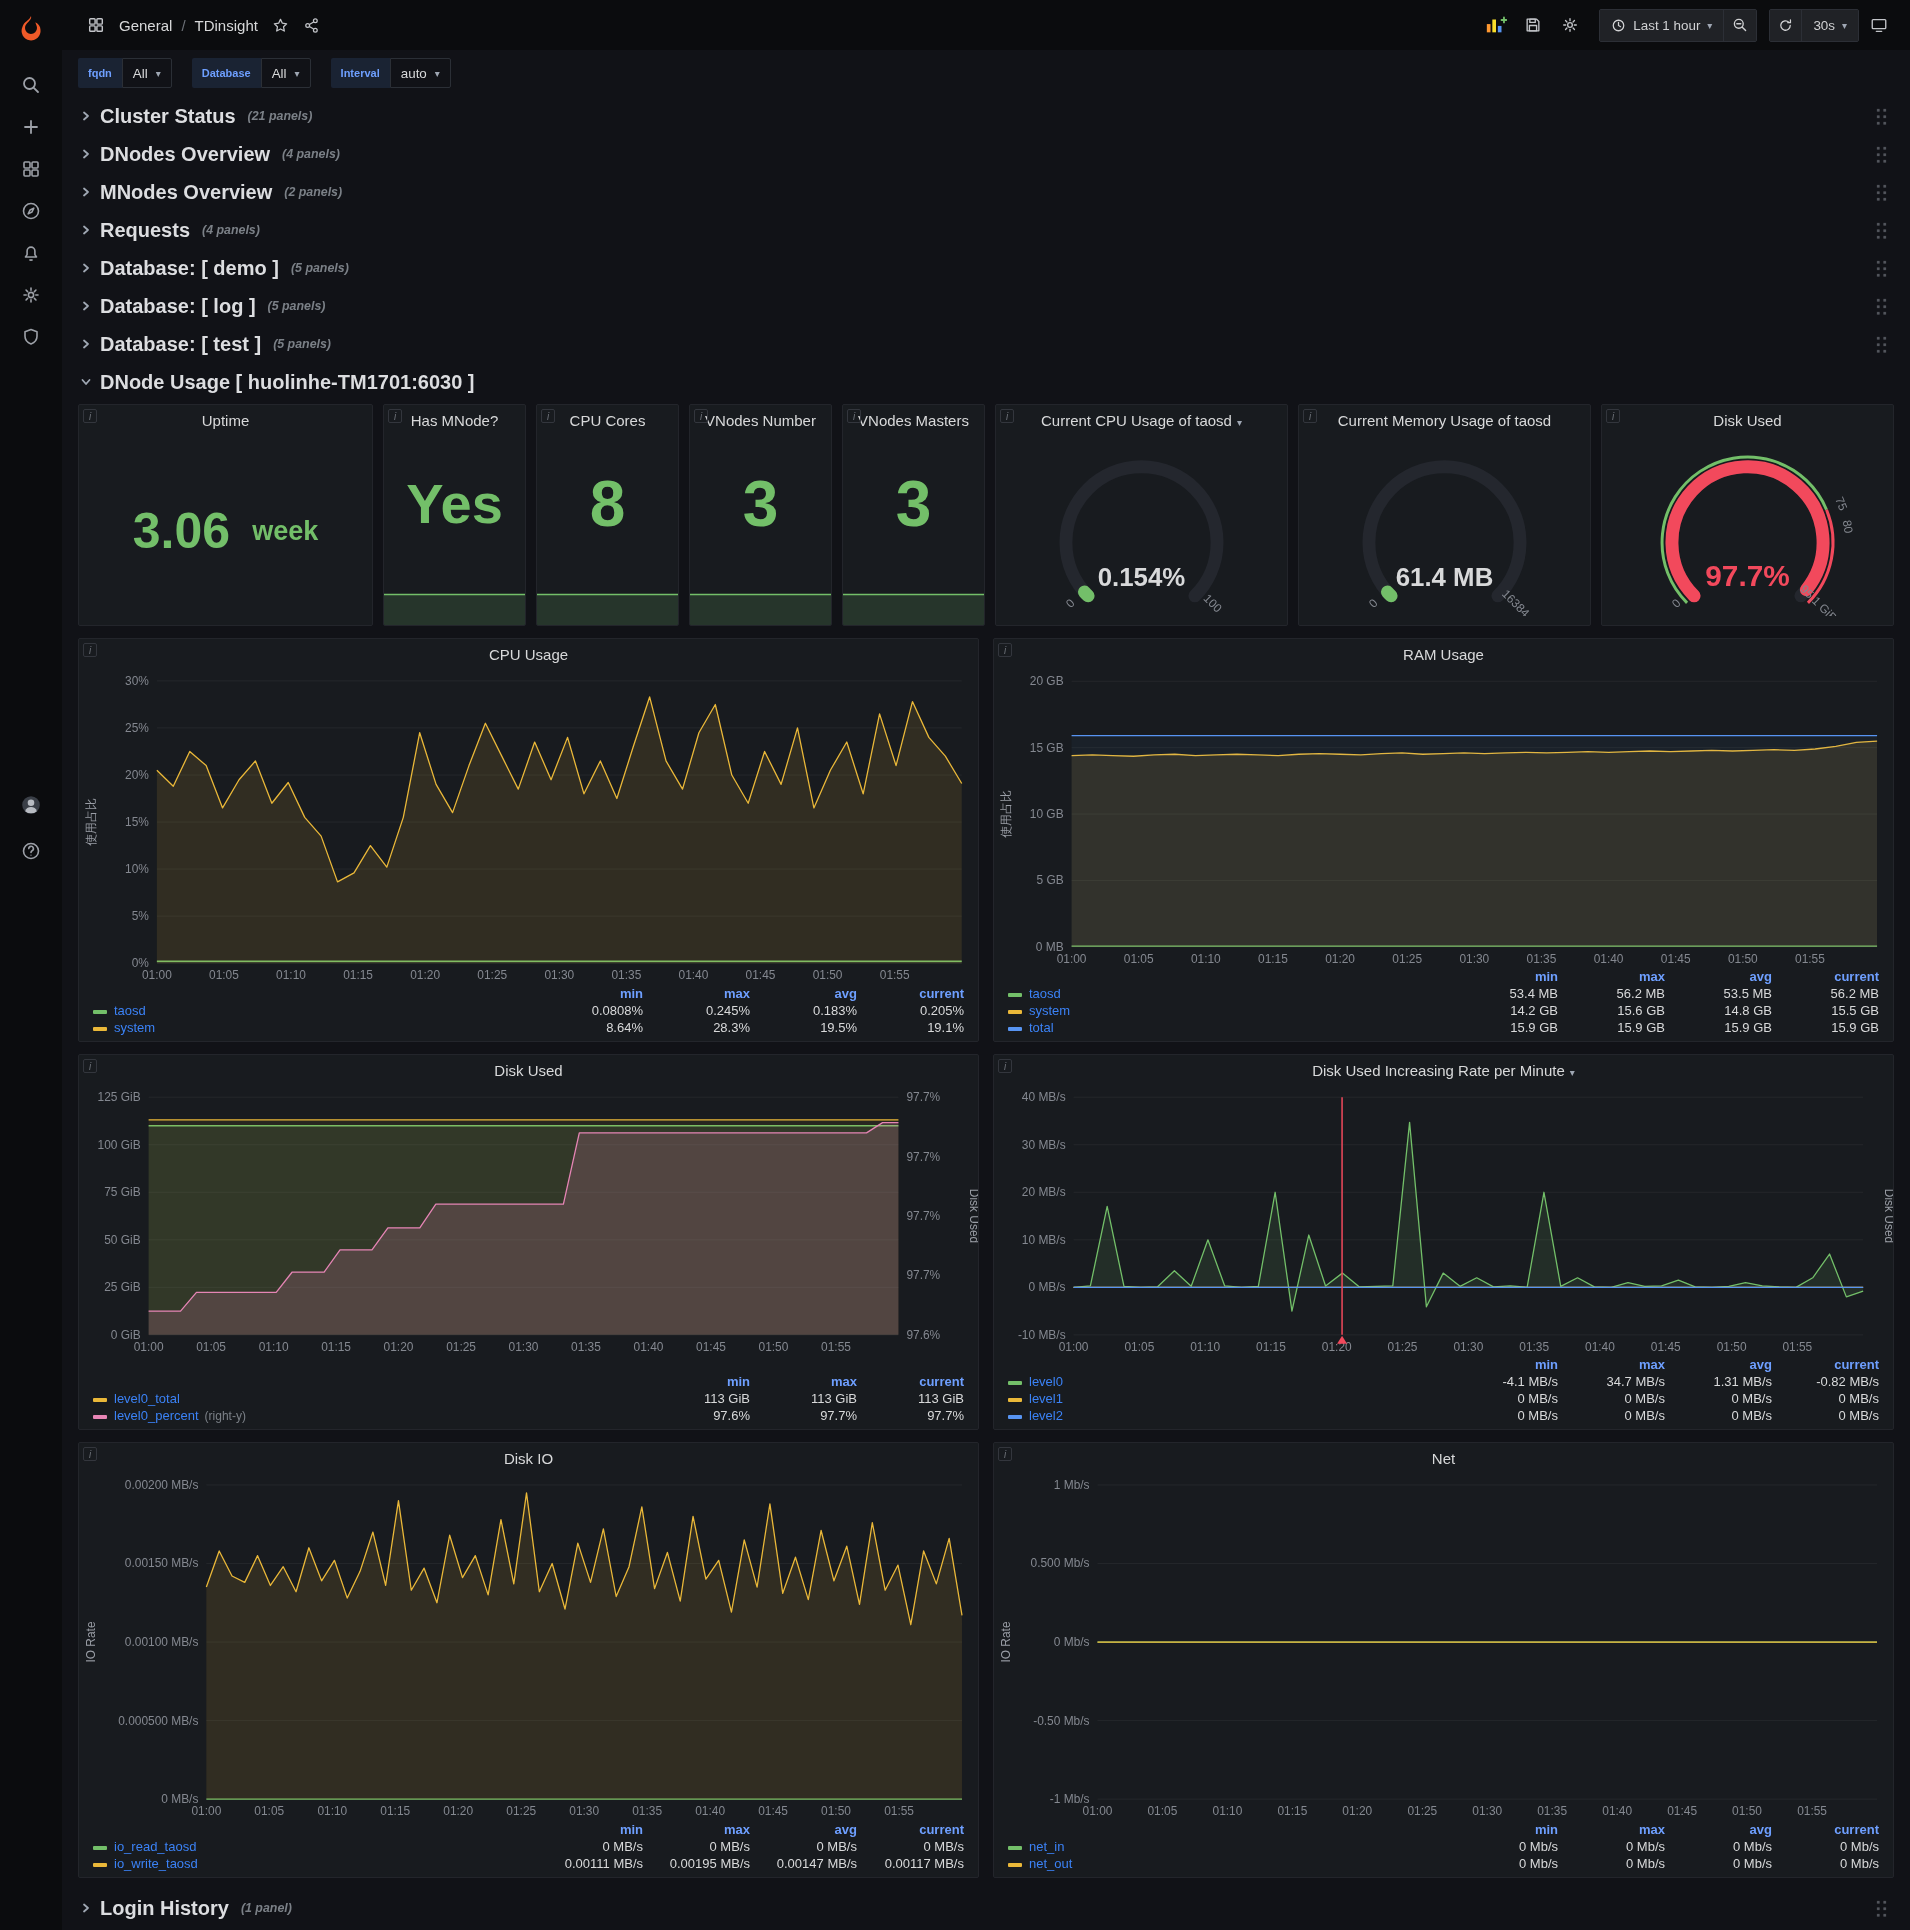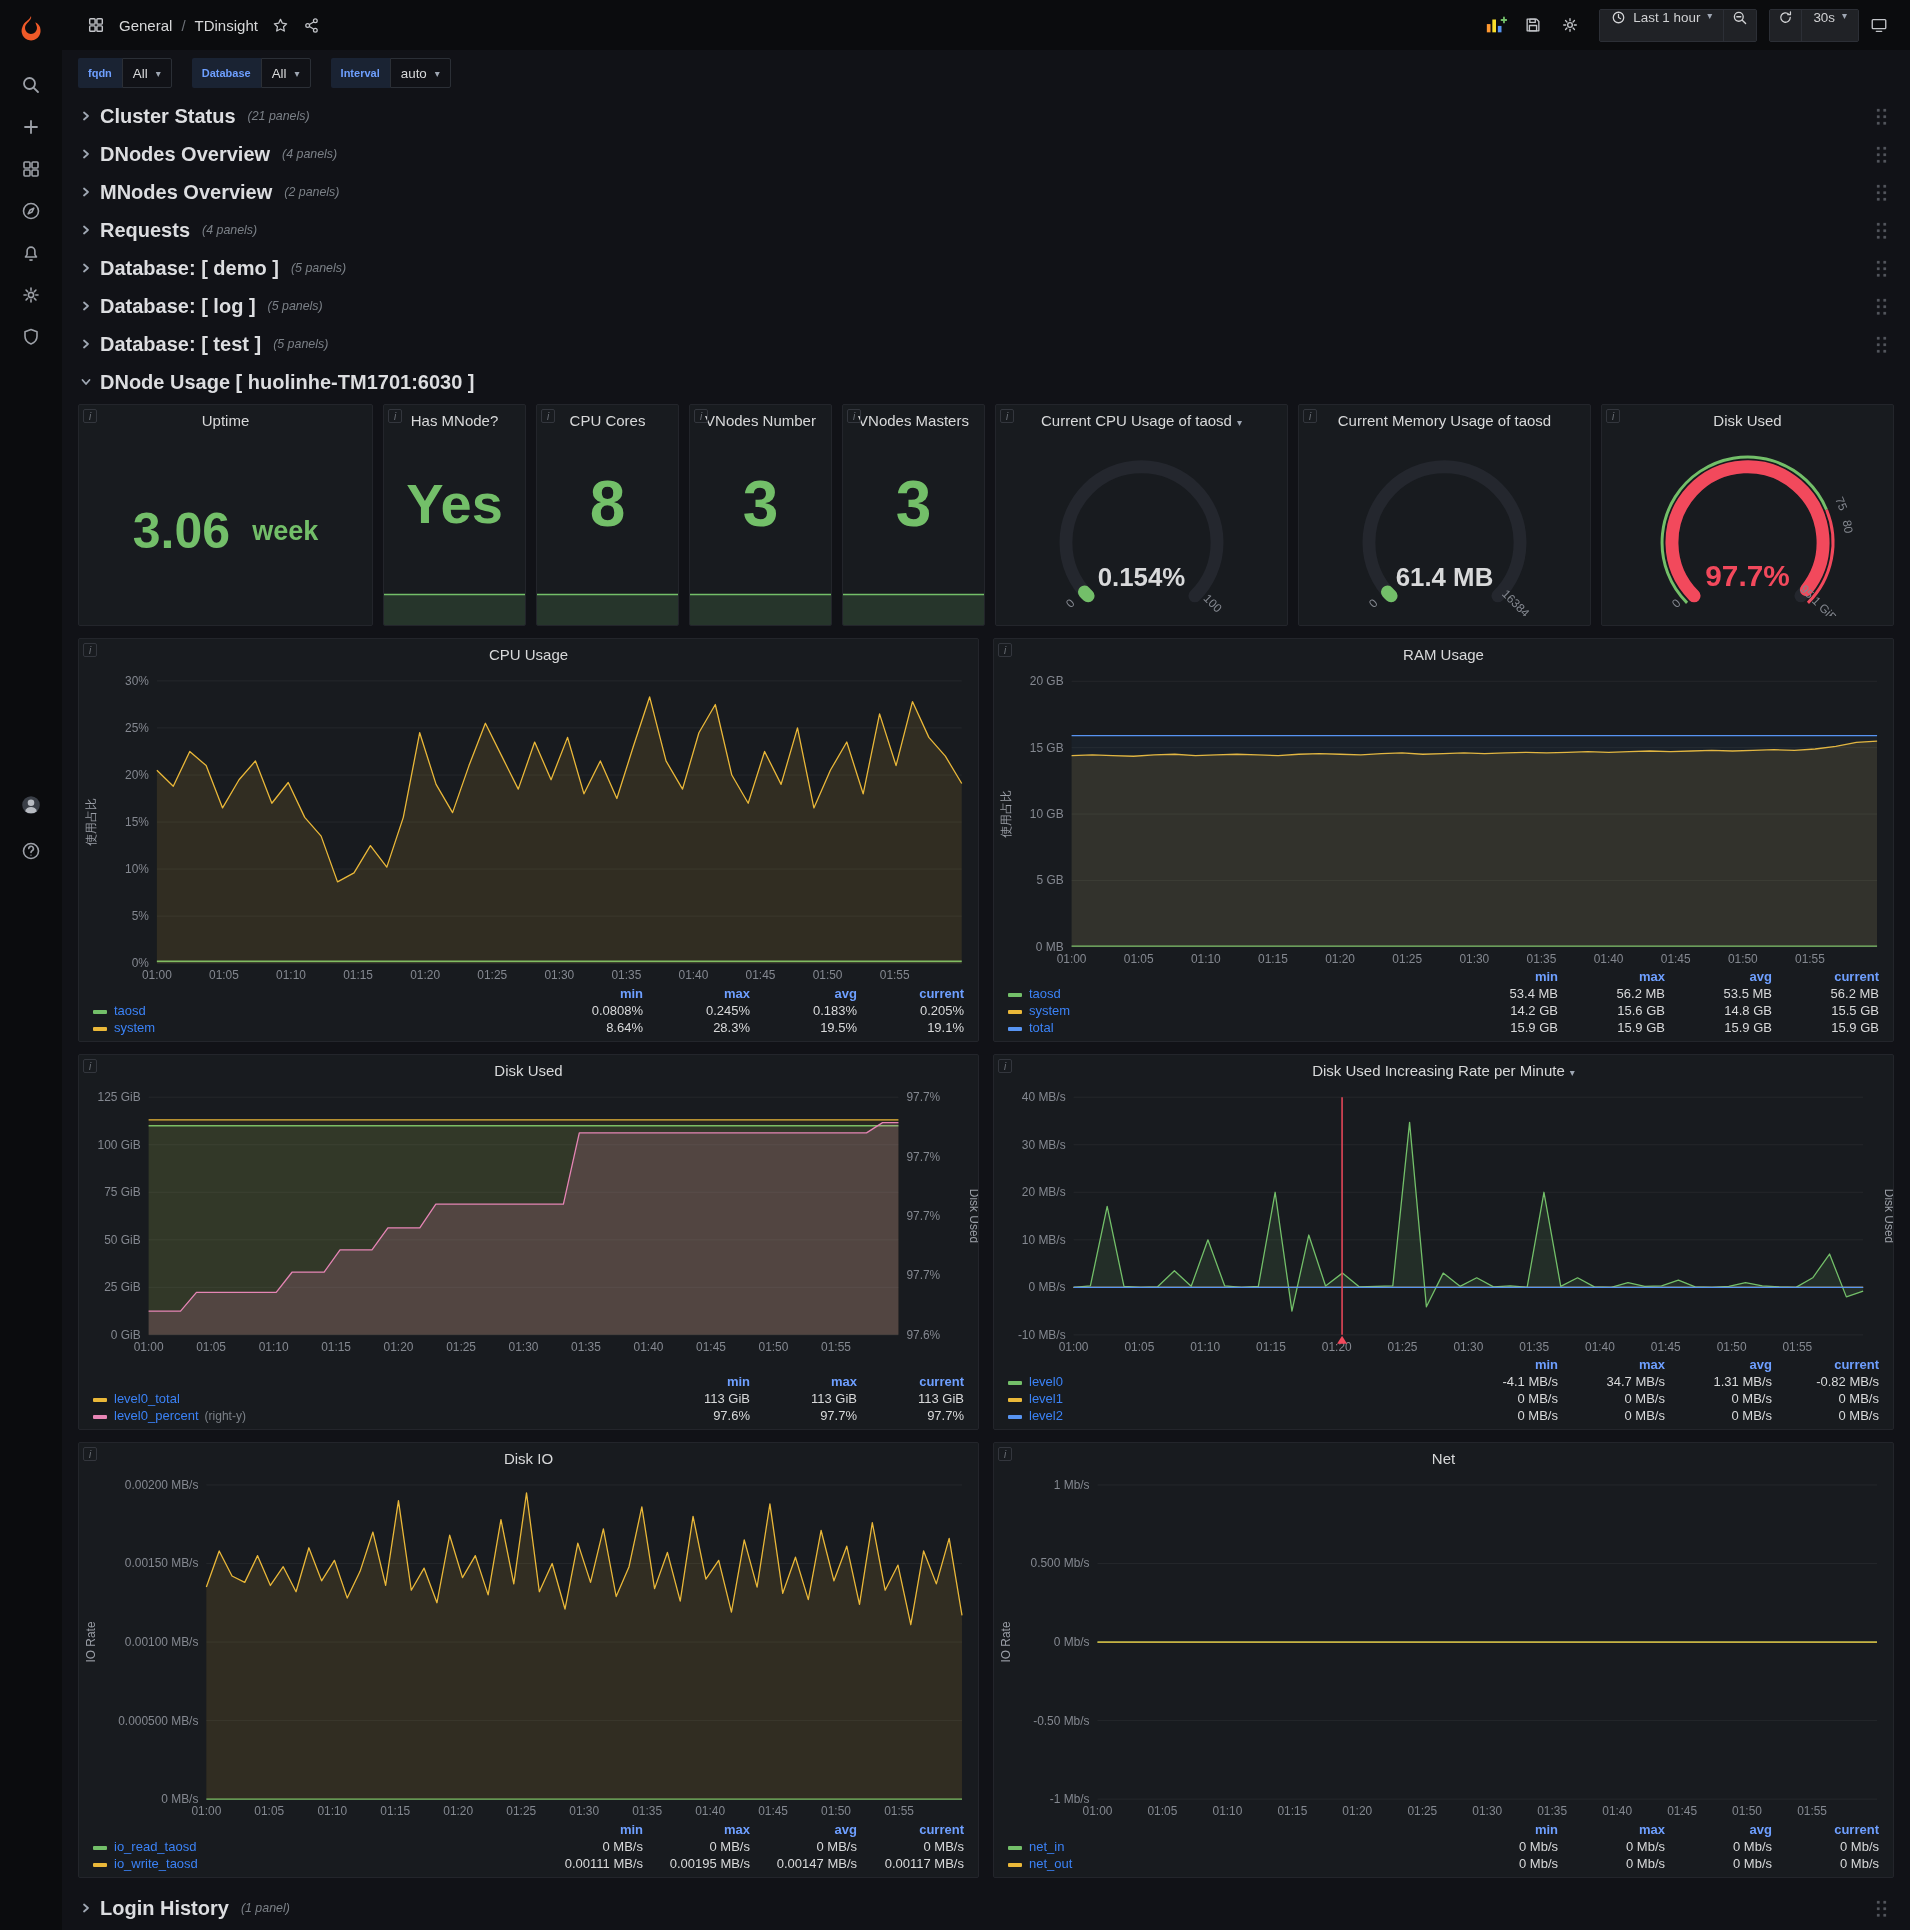--- a/index.html
+++ b/index.html
@@ -17,38 +17,38 @@
 .main{flex:1;display:flex;flex-direction:column;min-width:0}
 .topnav{height:50px;background:#0b0c0e;display:flex;align-items:center;justify-content:space-between;padding:0 14px}
 .nav-left,.nav-right{display:flex;align-items:center}
 .crumb{display:flex;align-items:center;gap:9px;font-size:15px;margin:0 6px}
 .crumb-folder,.crumb-title{color:#d8d9da;cursor:pointer}
 .crumb-sep{color:#6c7077}
 .nav-icon-btn{width:34px;height:34px;display:flex;align-items:center;justify-content:center;
  color:#c3c5c9;background:none;border:none;cursor:pointer;margin-left:3px;border-radius:3px}
 .nav-icon-btn.sm{width:28px}
 .btn-group{display:flex;align-items:stretch;border:1px solid #2c2f36;border-radius:2px;overflow:hidden;margin-left:12px;background:#202226;height:33px}
-.nav-btn{display:flex;align-items:flex-start;gap:7px;padding:0 11px;background:#202226;color:#d0d1d3;
+.nav-btn{display:flex;align-items:center;gap:7px;padding:0 11px;background:#202226;color:#d0d1d3;
  font-size:13.4px;border:none;border-left:1px solid #2c2f36;cursor:pointer}
 .nav-btn:first-child{border-left:none}
 .nav-btn.sq{padding:0 8px}
 .caret{font-size:10px;color:#9fa7b3}
 
 .content{flex:1;padding:8px 16px 0;overflow:hidden}
 .variables-row{display:flex;align-items:center;gap:20px;margin-bottom:10px;height:30px}
 .var-chip{display:flex;align-items:stretch;height:30px}
 .var-label{display:flex;align-items:center;padding:0 10px;background:#1a2333;color:#6e9fff;
  font-size:11px;font-weight:600;border-radius:2px 0 0 2px;cursor:default}
 .var-value{display:flex;align-items:center;gap:8px;padding:0 10px;background:#111217;
  border:1px solid #2b2f36;border-radius:0 2px 2px 0;color:#d8d9da;font-size:13.4px;cursor:pointer}
 
 .row-header{display:flex;align-items:center;height:36px;margin-bottom:2px;cursor:pointer;position:relative;padding-left:2px}
 .chev{display:flex;margin-right:8px}
 .row-title{font-weight:700;font-size:20px;color:#dcdde0}
-.row-count{font-style:italic;font-size:12.4px;color:#7b8087;margin-left:12px;font-weight:400}
+.row-count{font-style:italic;font-size:12.4px;color:#7b8087;margin-left:12px;font-weight:700}
 .drag-handle{position:absolute;right:6px;top:9px;width:13px;height:19px;
  background-image:radial-gradient(circle,#53565d 1.3px,transparent 1.4px);background-size:6.5px 6.5px;cursor:grab}
 
 .panel{background:#181b1f;border:1px solid #23252b;border-radius:2px;position:relative}
 .panel-title{height:32px;line-height:32px;text-align:center;font-size:15px;color:#d8d9da;
  white-space:nowrap;overflow:hidden;cursor:pointer}
 .title-caret{color:#9fa7b3;font-size:10px;margin-left:5px}
 .info-corner{position:absolute;top:4px;left:4px;width:14px;height:14px;border:1px solid #33363d;
  border-radius:2px;color:#6c7077;font-size:10px;font-style:italic;display:flex;align-items:center;justify-content:center;cursor:pointer;z-index:2}
 

